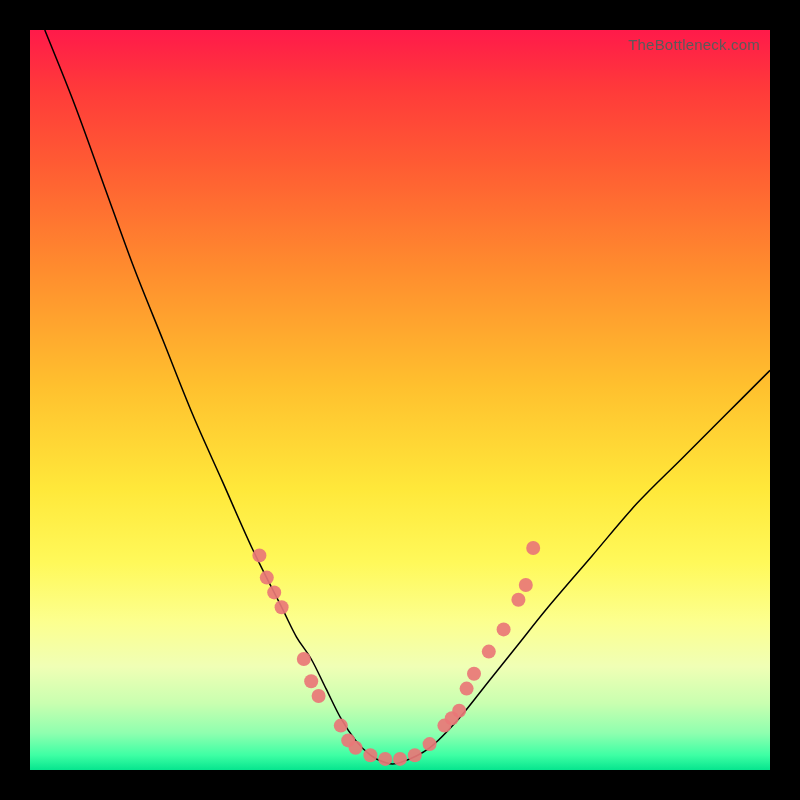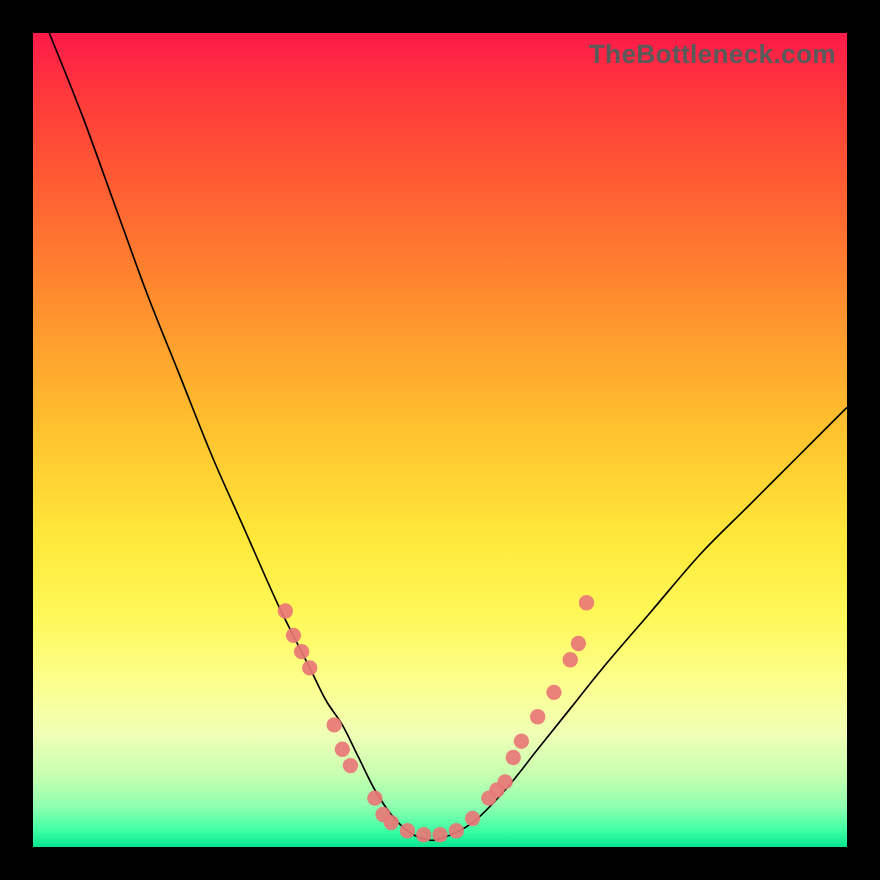--- a/index.html
+++ b/index.html
@@ -37,22 +37,22 @@
       #c9ffb0 91%,
       #8fffaf 95%,
       #3effa4 98%,
       #06e58e 100%
     );
   }
   .watermark {
     position: absolute;
     top: 6px;
     right: 10px;
-    font-size: 24px;
-    font-weight: 700;
+    font-size: 15px;
+    font-weight: 400;
     color: #5a5a5a;
     letter-spacing: 0.2px;
     user-select: none;
   }
   svg.curve {
     position: absolute;
     left: 0;
     top: 0;
     width: 740px;
     height: 740px;

